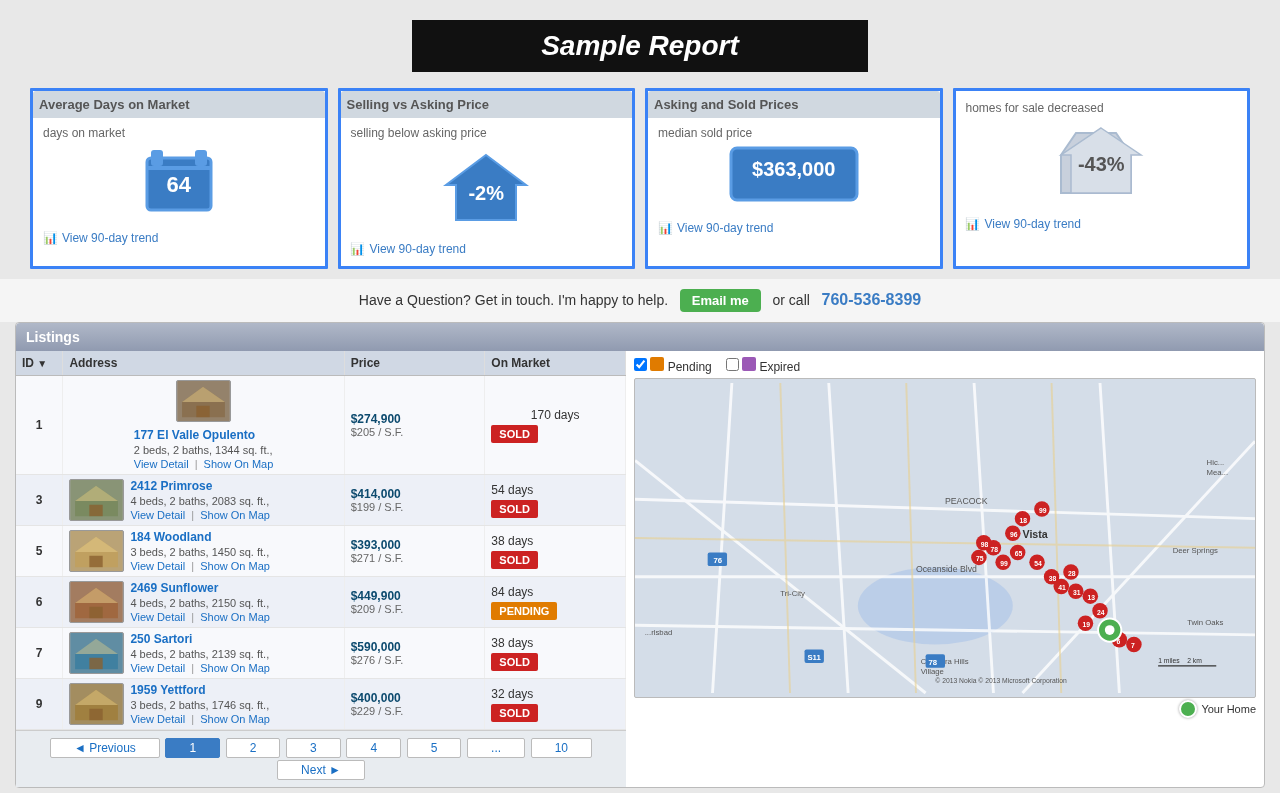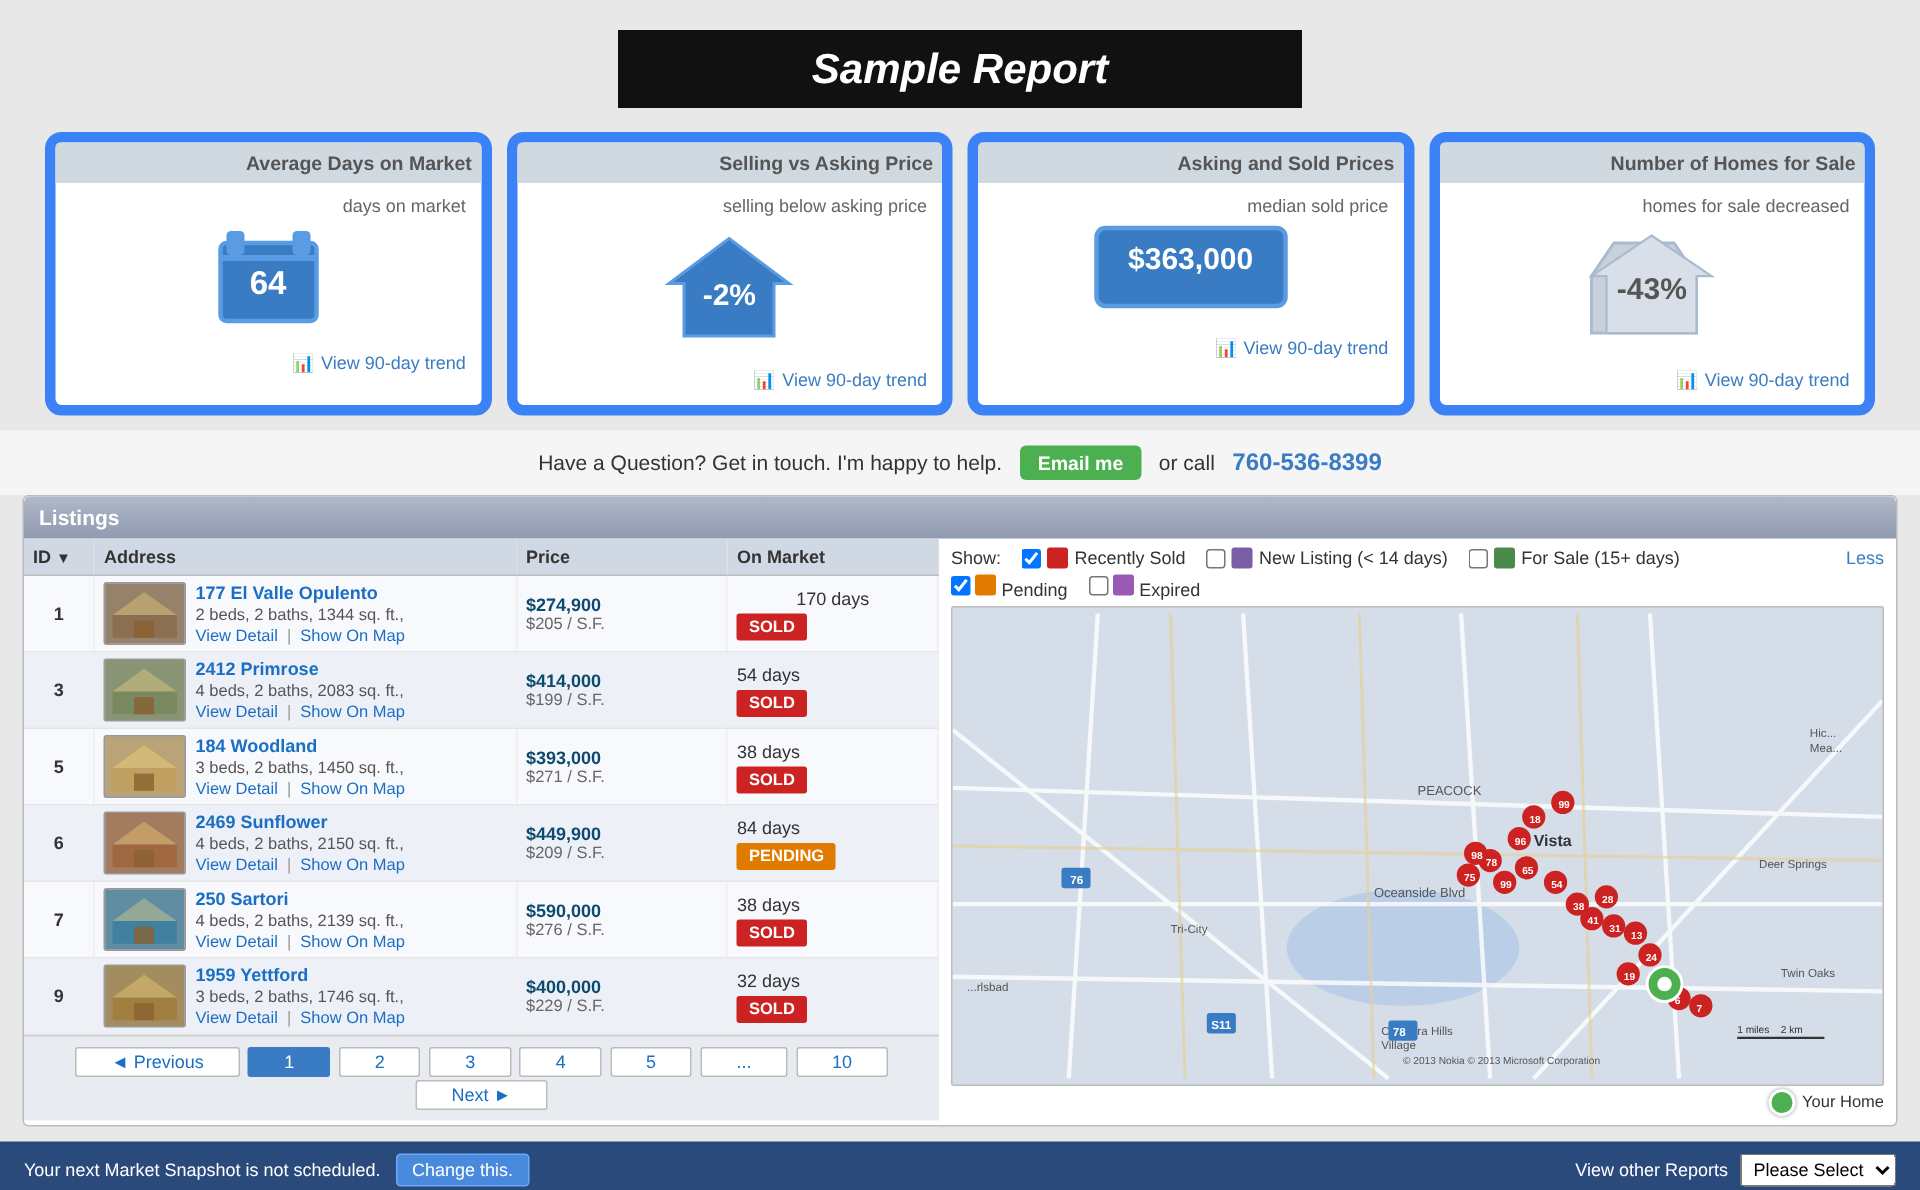--- a/index.html
+++ b/index.html
@@ -22,25 +22,25 @@
 
     
     .stats-row {
       display: flex;
       justify-content: center;
       gap: 10px;
       padding: 0 30px 10px;
     }
     .stat-card {
       background: #fff;
-      border: 7px solid #3b82f6;
+      border: 3px solid #3b82f6;
       flex: 1;
-      text-align: right;
+      text-align: left;
       padding: 10px;
-      border-radius: 11px;
+      border-radius: 1px;
     }
     .stat-card .stat-title {
       font-size: 13px;
       color: #555;
       font-weight: bold;
       background: #d0d8e0;
       margin: -10px -10px 8px -10px;
       padding: 6px;
       border-radius: 3px 3px 0 0;
     }
@@ -348,21 +348,20 @@
           <span style="position:absolute;top:12px;left:50%;transform:translateX(-50%);font-size:20px;font-weight:bold;color:#fff;white-space:nowrap;">$363,000</span>
         </div>
       </div>
       <div><a class="trend-link" href="#">
         <span>📊</span>
         <span>View 90-day trend</span>
       </a></div>
     </div>
 
     <div class="stat-card">
-      <div class="stat-title">Number of Homes for Sale</div>
       <div class="stat-sub">homes for sale decreased</div>
       <div style="display:flex;justify-content:center;align-items:center;flex-direction:column;margin:4px 0;">
         <div class="house-icon-wrapper">
           <svg width="110" height="75" viewBox="0 0 110 75">
             <polygon points="30,8 70,8 85,30 85,68 15,68 15,30" fill="#c8d0dc" stroke="#aabbd0" stroke-width="2"></polygon>
             <polygon points="55,3 95,30 85,30 85,68 25,68 25,30 15,30" fill="#d8dfe8" stroke="#aabbd0" stroke-width="1.5"></polygon>
           </svg>
           <span style="position:absolute;top:28px;left:50%;transform:translateX(-50%);font-size:20px;font-weight:bold;color:#555;white-space:nowrap;">-43%</span>
         </div>
       </div>
@@ -404,21 +403,21 @@
               </th>
               <th style="width:90px;">
                 <span>On Market</span>
               </th>
             </tr>
           </thead>
           <tbody id="listings-tbody">
           <tr>
       <td style="text-align:center;font-weight:bold;">1</td>
       <td>
-        <div style="display:flex;align-items:center;gap:6px;">
+        <div style="display:flex;align-items:center;gap:6px;flex-direction:column;">
           <div class="listing-thumb">
             <svg viewBox="0 0 55 42" xmlns="http://www.w3.org/2000/svg">
               <rect width="55" height="42" fill="#8a7050" opacity="0.7"></rect>
               <polygon points="5,22 27,6 50,22 50,38 5,38" fill="#8a7050"></polygon>
               <polygon points="5,22 27,6 50,22" fill="#e8d090" opacity="0.5"></polygon>
               <rect x="20" y="26" width="14" height="12" fill="#8a6030" opacity="0.8"></rect>
             </svg>
           </div>
           <div>
             <div class="listing-address">177 El Valle Opulento</div>
@@ -610,39 +609,20 @@
           <a href="#">3</a>
           <a href="#">4</a>
           <a href="#">5</a>
           <span>...</span>
           <a href="#">10</a>
           <a href="#">Next ►</a>
         </div>
       </div>
 
       <div class="map-area">
-        <div class="map-controls">
-          <span>Show:</span>
-          <label>
-            <input type="checkbox" checked="" style="">
-            <span class="legend-dot dot-sold"></span>
-            <span>Recently Sold</span>
-          </label>
-          <label>
-            <input type="checkbox" style="">
-            <span class="legend-dot dot-new"></span>
-            <span>New Listing (&lt; 14 days)</span>
-          </label>
-          <label>
-            <input type="checkbox" style="">
-            <span class="legend-dot dot-forsale"></span>
-            <span>For Sale (15+ days)</span>
-          </label>
-          <a class="less-link" href="#">Less</a>
-        </div>
         <div style="display:flex;align-items:center;gap:14px;font-size:12px;margin-bottom:4px;">
           <label>
             <input type="checkbox" checked="" style="">
             <span class="legend-dot dot-pending"></span>
             <span>Pending</span>
           </label>
           <label>
             <input type="checkbox" style="">
             <span class="legend-dot dot-expired"></span>
             <span>Expired</span>

